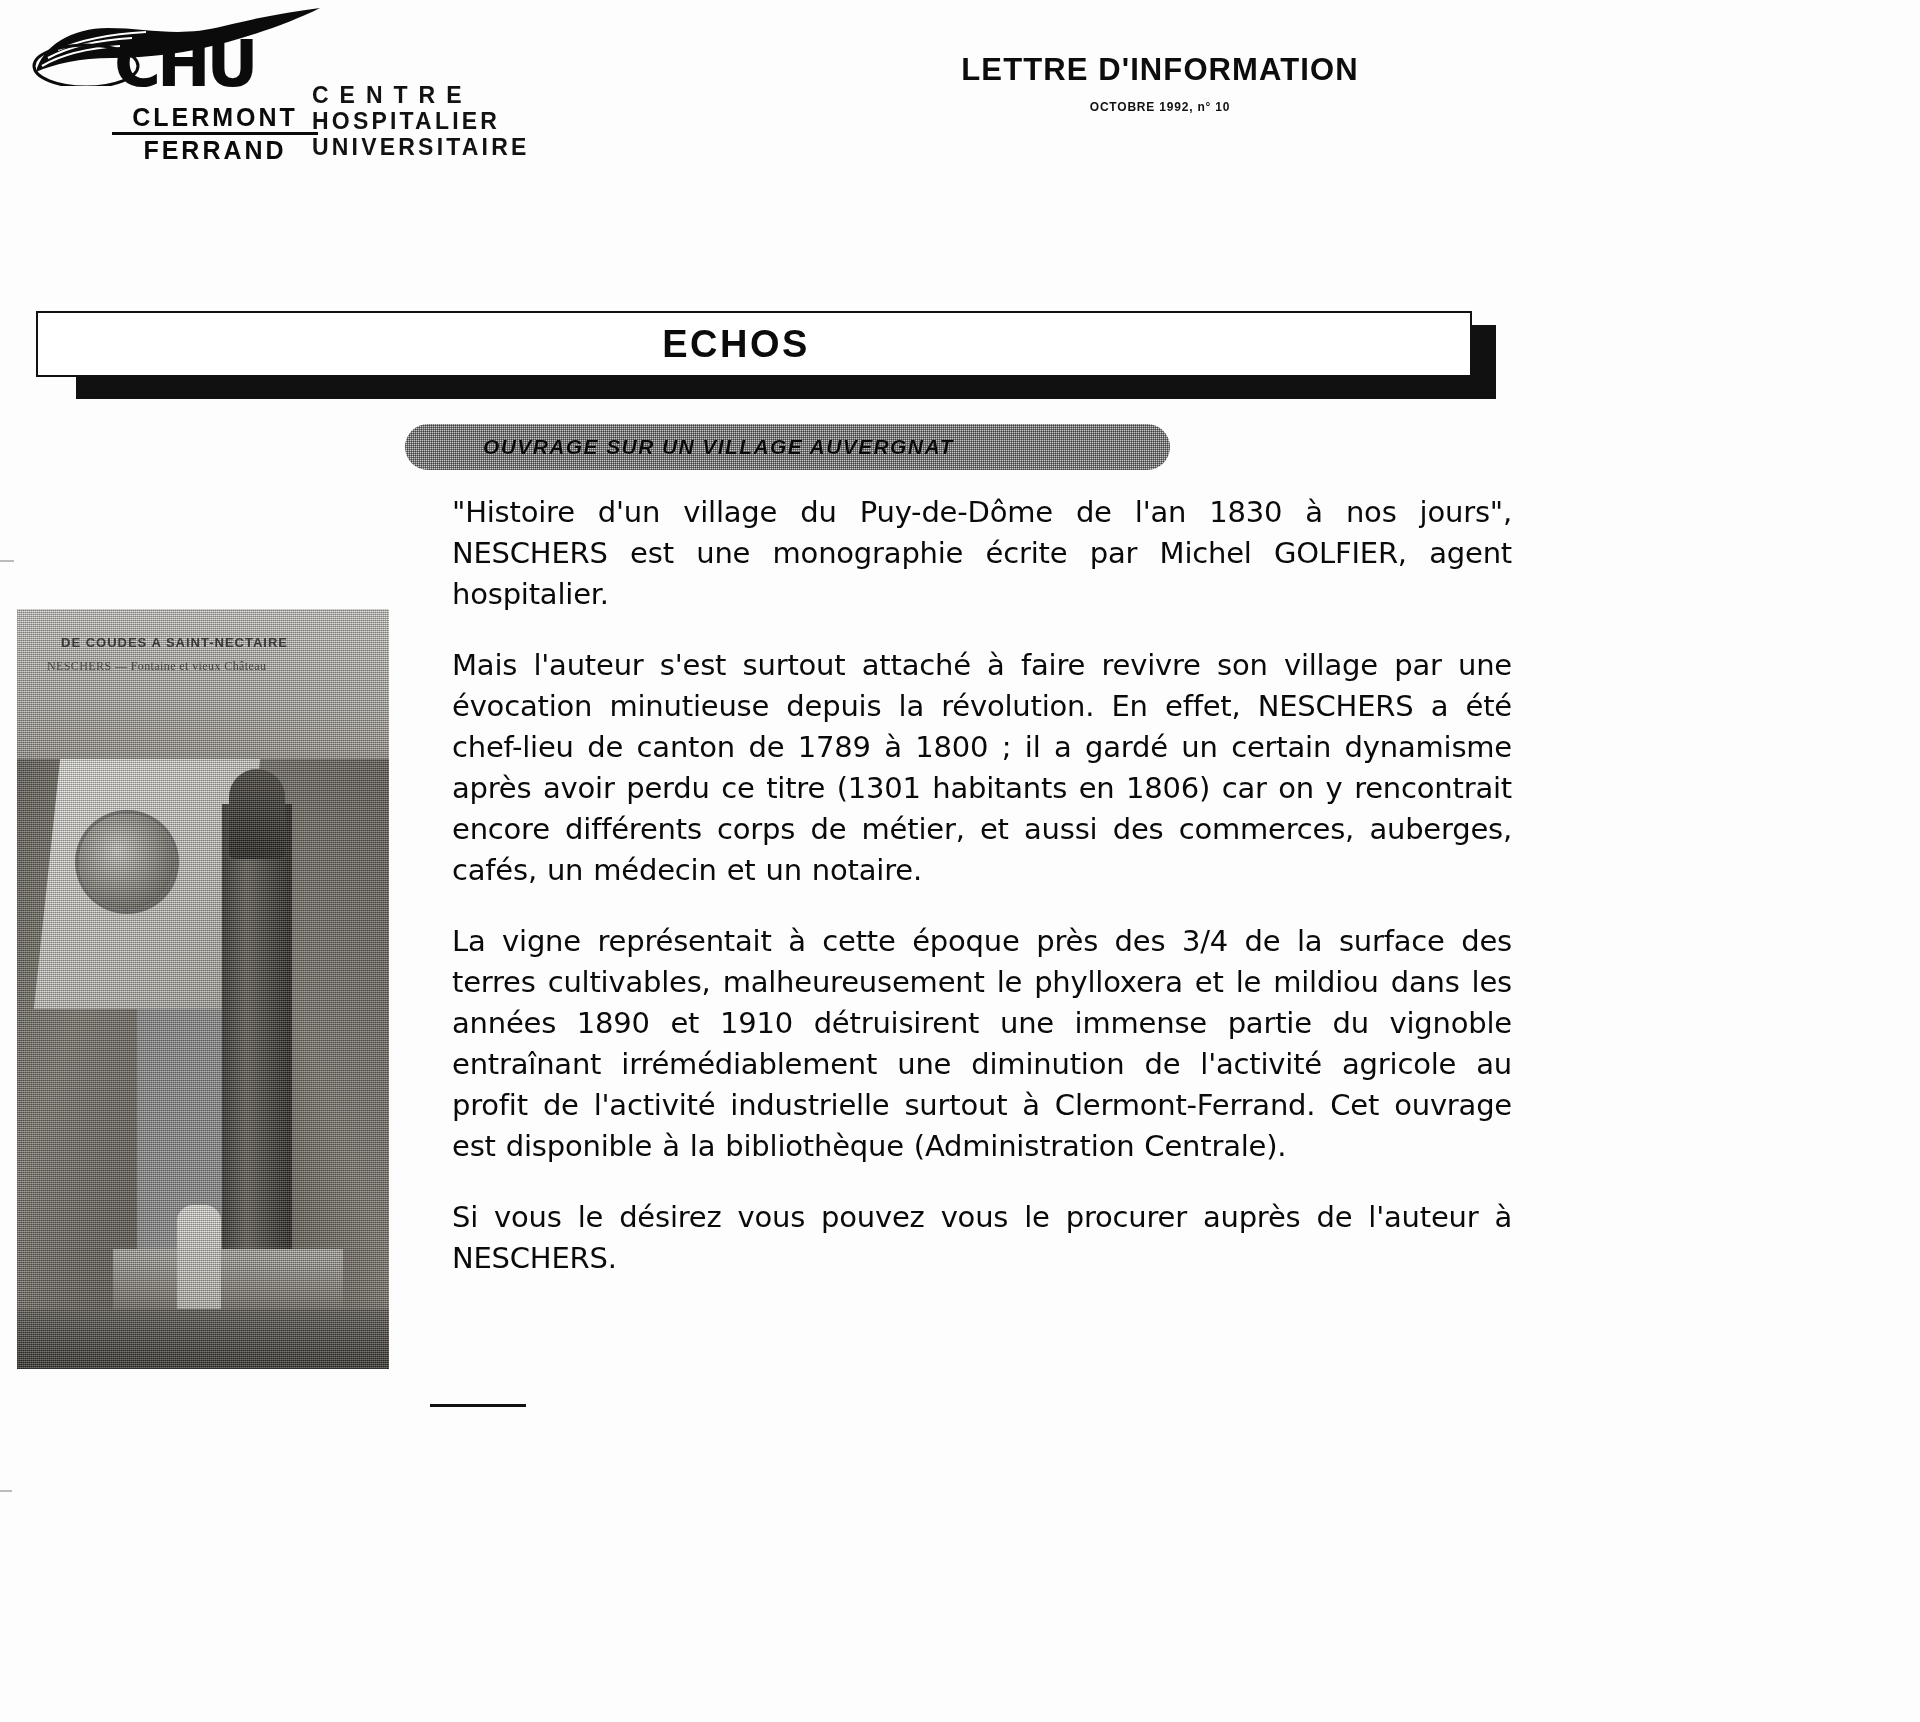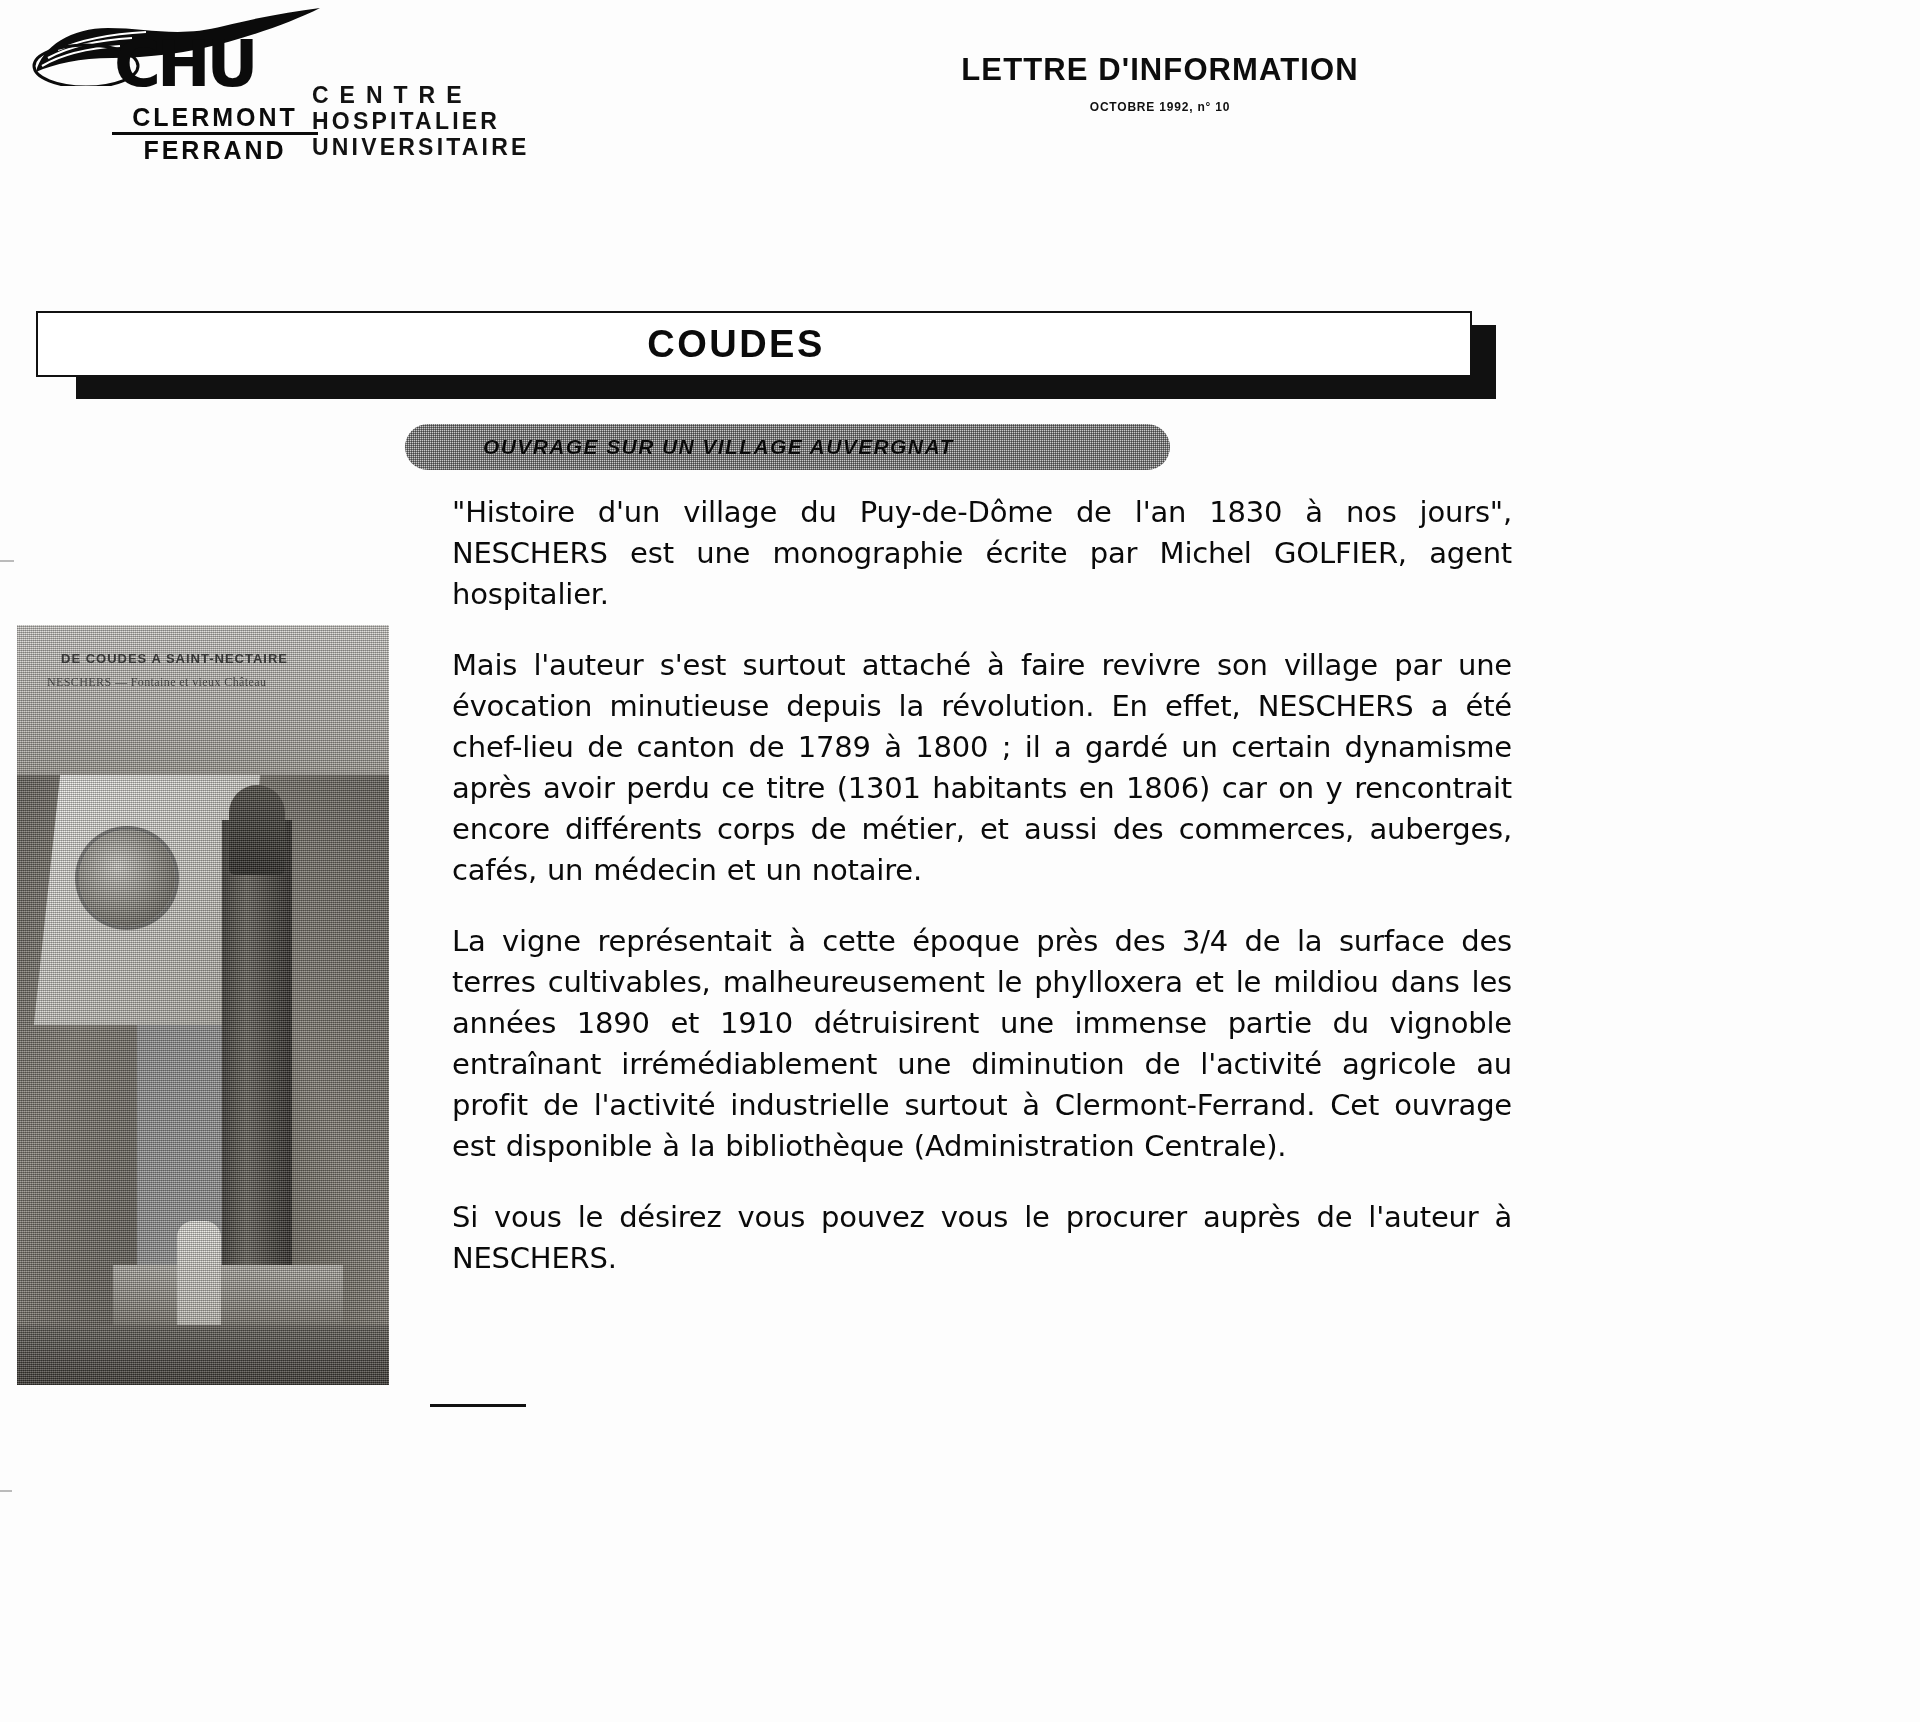--- a/index.html
+++ b/index.html
@@ -77,21 +77,21 @@
   }
   .pill-text{
     font-family:"Liberation Sans",sans-serif;font-weight:bold;font-style:italic;
     font-size:21px;letter-spacing:1.4px;color:#0a0a0a;
     margin-left:78px;
     text-shadow:0 0 1px rgba(255,255,255,.55);
   }
 
   
   .photo{
-    position:absolute;left:17px;top:625px;width:372px;height:760px;
+    position:absolute;left:17px;top:609px;width:372px;height:760px;
     background:#9a9a9a;overflow:hidden;
     box-shadow:0 0 0 1px #555 inset;
   }
   .photo .grain{
     position:absolute;inset:0;
     background-image:
       repeating-linear-gradient(0deg, rgba(0,0,0,.30) 0 1px, rgba(255,255,255,.18) 1px 2px),
       repeating-linear-gradient(90deg, rgba(0,0,0,.22) 0 1px, rgba(255,255,255,.12) 1px 2px);
     opacity:.85;
   }
@@ -196,21 +196,21 @@
       <div class="l3">UNIVERSITAIRE</div>
     </div>
 
     <div class="lettre-title">LETTRE D'INFORMATION</div>
     <div class="lettre-date">OCTOBRE 1992, n° 10</div>
   </div>
 
   <div class="echos-wrap">
     <div class="echos-shadow"></div>
     <div class="echos-box">
-      <span class="echos-text">COUDES</span>
+      <span class="echos-text">ECHOS</span>
     </div>
   </div>
 
   <div class="pill">
     <span class="pill-text">OUVRAGE SUR UN VILLAGE AUVERGNAT</span>
   </div>
 
   <div class="photo">
     <div class="sky"></div>
     <div class="wall-l"></div>

